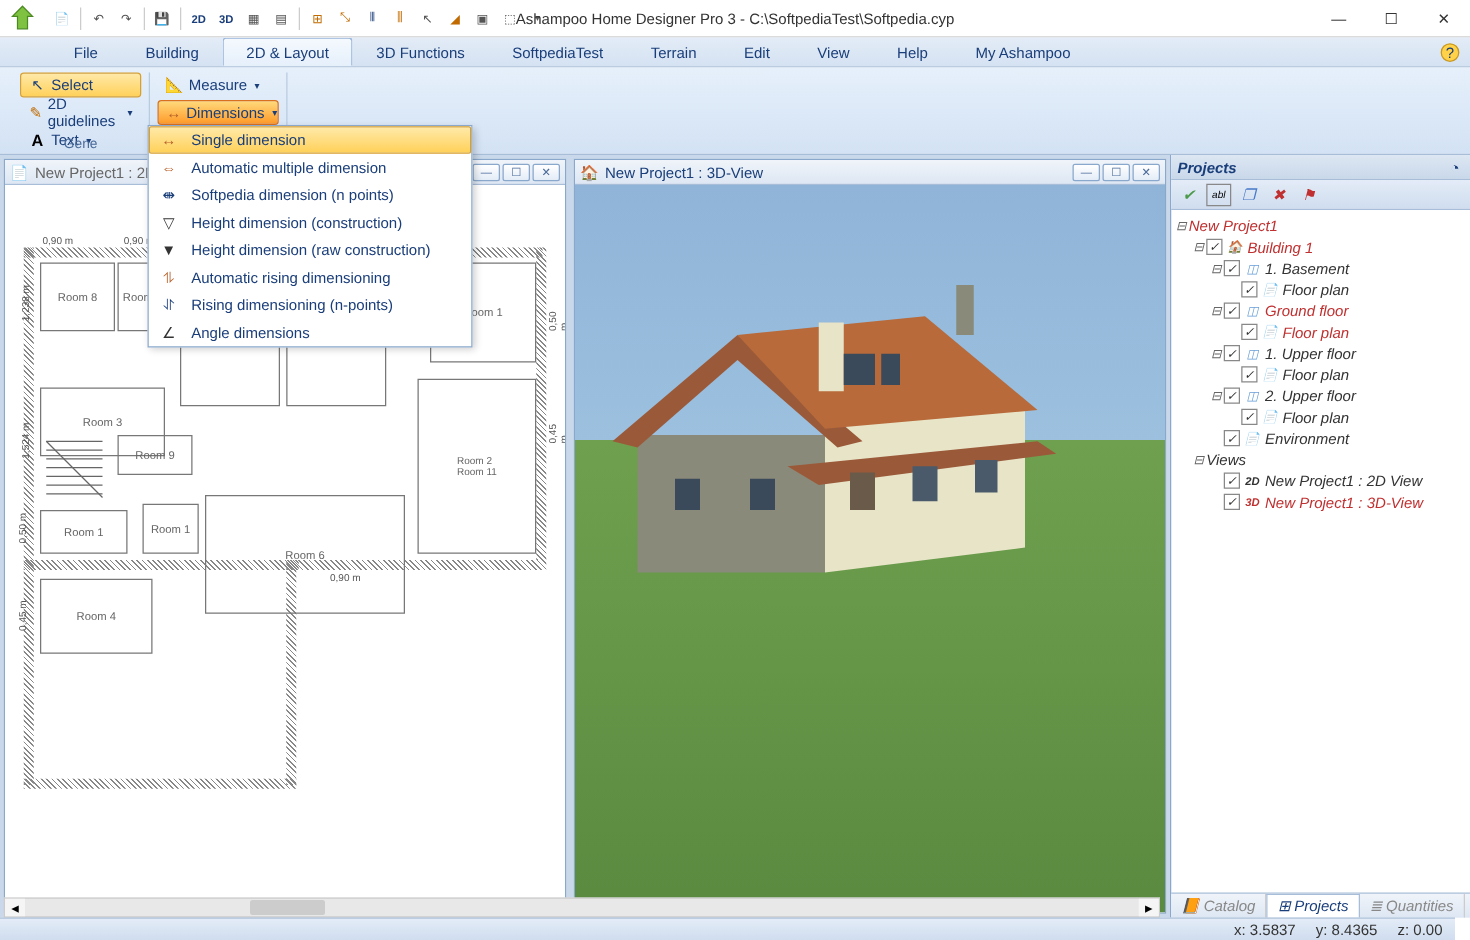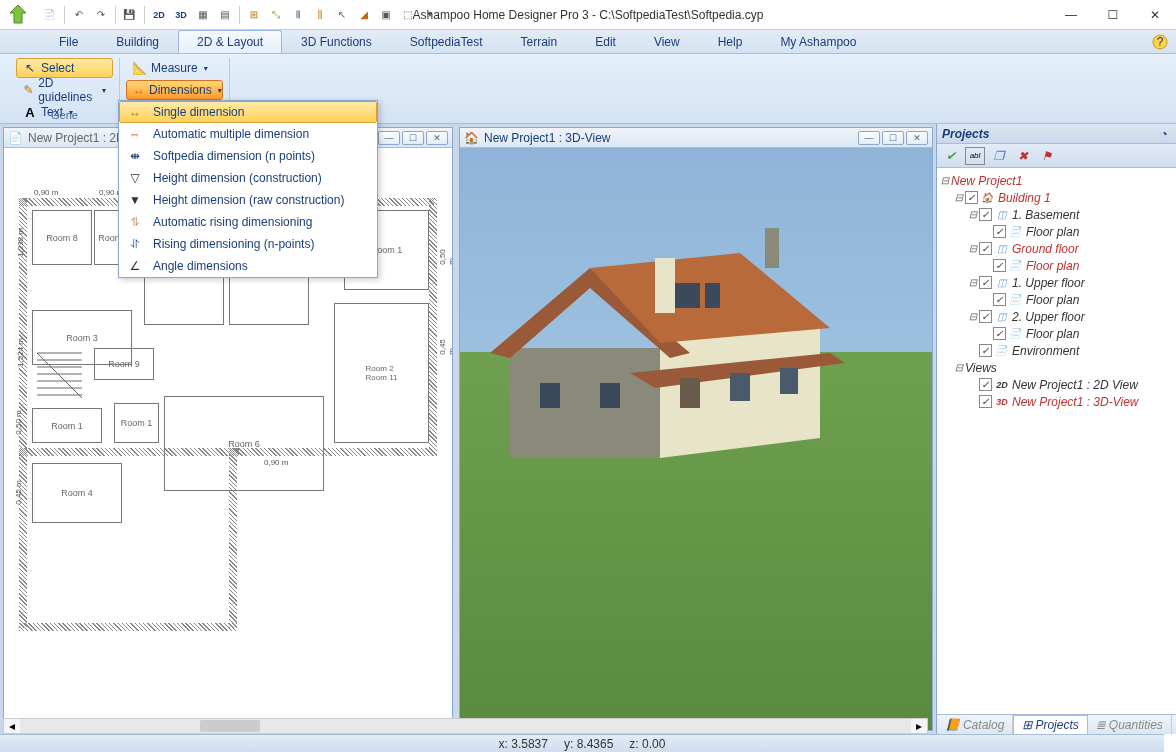--- a/index.html
+++ b/index.html
@@ -72,21 +72,21 @@
 .tree-row .cb { width:13px; height:13px; border:1px solid #888; margin-right:2px; display:flex; align-items:center; justify-content:center; font-size:10px; color:#333;}
 .tree-row .ticon { width:16px; height:14px; margin-right:2px; display:flex; align-items:center; justify-content:center; font-size:10px;}
 .tree-row.red { color:#c03030; }
 .tree-row.black { color:#333; }
 .ind1{padding-left:14px}.ind2{padding-left:28px}.ind3{padding-left:42px}
 
 
 .bottom-tabs { height: 20px; border-top:1px solid #a8bdd8; background:linear-gradient(#f0f4fa,#dde7f3); display:flex; align-items:center;}
 .bottom-tabs .bt { padding:0 8px; display:flex; align-items:center; gap:3px; color:#888; border-right:1px solid #ccc; height:100%;}
 .bottom-tabs .bt.active { color:#1a3e7a; background:#fff; border:1px solid #a8bdd8; border-bottom:none;}
-.statusbar { position:absolute; bottom:0; left:0; right:12px; height:18px; background:linear-gradient(#e3ecf7,#d0ddef); border-top:1px solid #a8bdd8; display:flex; align-items:center; justify-content:center; padding:0 10px; color:#333; gap:16px;}
+.statusbar { position:absolute; bottom:0; left:0; right:12px; height:18px; background:linear-gradient(#e3ecf7,#d0ddef); border-top:1px solid #a8bdd8; display:flex; align-items:center; justify-content:flex-end; padding:0 10px; color:#333; gap:16px;}
 
 
 .hscroll { position:absolute; left:3px; right:248px; bottom:3px; height:16px; background:#e8e8e8; border:1px solid #ccc; display:flex; align-items:center;}
 .hscroll .arr{width:16px;height:14px;display:flex;align-items:center;justify-content:center;background:#f5f5f5;}
 .hscroll .thumb{width:60px;height:12px;background:#ccc;margin-left:180px;border-radius:2px;}
 </style>
 </head>
 <body>
 
 <div class="titlebar">

